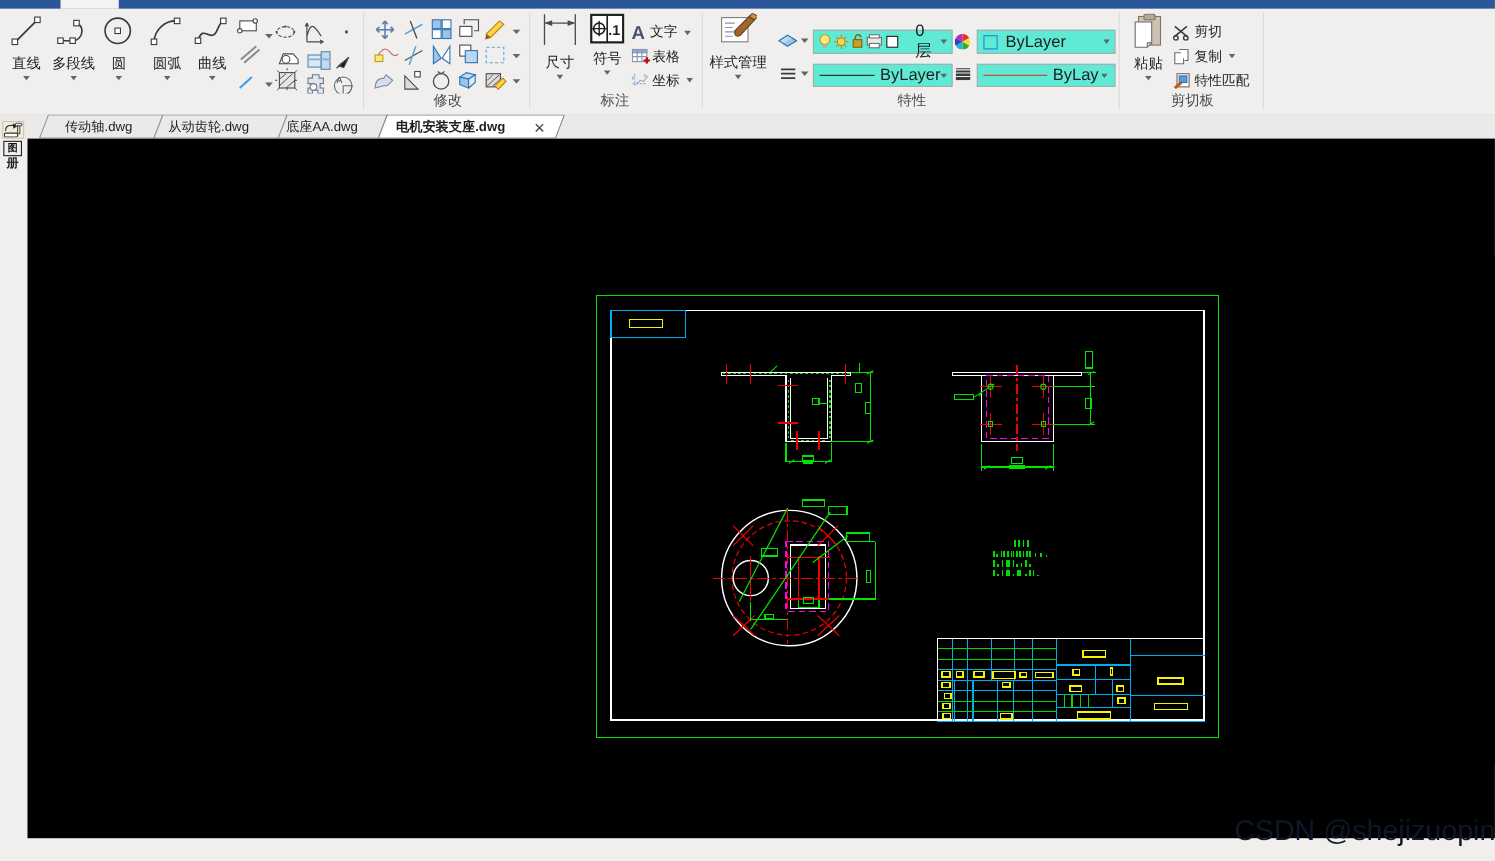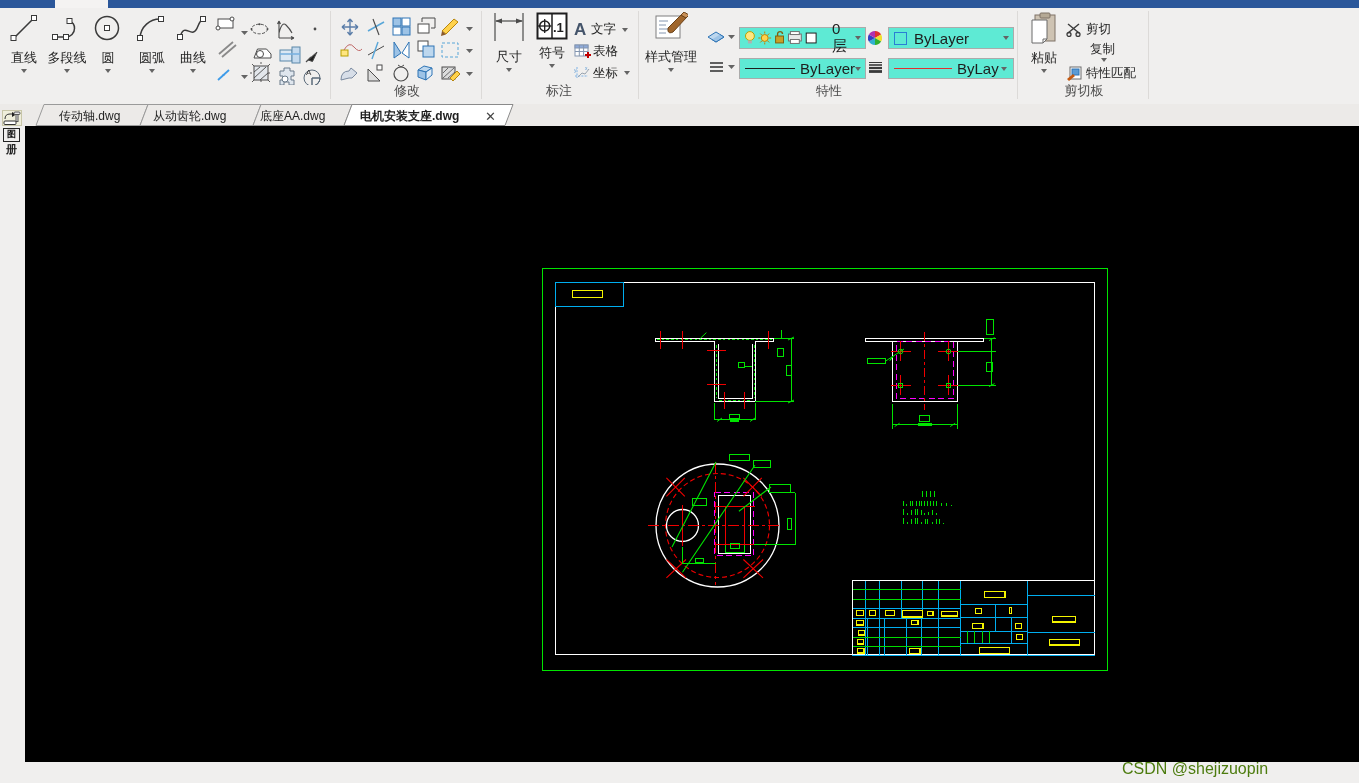--- a/index.html
+++ b/index.html
@@ -12,21 +12,21 @@
 .plabel{position:absolute;top:74px;font-size:13px;color:#4b4b4b;width:120px;text-align:center;}
 .bigbtn{position:absolute;top:4px;text-align:center;color:#1e1e1e;font-size:13px;}
 .bigbtn .lbl{margin-top:1px;white-space:nowrap;}
 .dar{width:0;height:0;border-left:3.5px solid transparent;border-right:3.5px solid transparent;border-top:4px solid #646464;margin:2px auto 0;}
 .combo{position:absolute;background:#5eead4;border:1px solid #ababab;display:flex;align-items:center;font-size:15px;color:#1e1e1e;}
 .combo .ca{margin-left:auto;margin-right:4px;width:0;height:0;border-left:3.5px solid transparent;border-right:3.5px solid transparent;border-top:4px solid #646464;}
 #tabbar{left:0;top:104px;width:1359px;height:22px;background:#eceae8;}
 #leftstrip{left:0;top:126px;width:25px;height:636px;background:#f0efee;}
 #canvas{left:25px;top:126px;width:1334px;height:636px;background:#000;}
 #botbar{left:0;top:762px;width:1359px;height:21px;background:#f0efee;}
-#watermark{left:1122px;top:760px;font-size:16px;color:#4d7c0f;white-space:nowrap;z-index:50;}
+#watermark{left:1122px;top:740px;font-size:26px;color:#0f172a;white-space:nowrap;z-index:50;}
 .icn{position:absolute;}
 </style>
 </head>
 <body>
 <div id="page">
 <div id="topbar" class="abs"></div>
 <div id="topnotch" class="abs"></div>
 <div id="ribbon" class="abs">
 
 <div class="bigbtn" style="left:3px;width:42px;">
@@ -349,21 +349,21 @@
           <svg width="17" height="15" viewBox="0 0 17 15">
             <g stroke="#3a3a3a" stroke-width="1.4" fill="none">
               <path d="M2 2 l11 9"></path>
               <path d="M13 2 L2 11"></path>
             </g>
             <circle cx="3" cy="12.5" r="2" fill="none" stroke="#3a3a3a" stroke-width="1.3"></circle>
             <circle cx="12" cy="12.5" r="2" fill="none" stroke="#3a3a3a" stroke-width="1.3"></circle>
           </svg>
           <span style="margin-left:3px;">剪切</span>
         </div>
-<div style="height:22px;display:flex;align-items:center;flex-direction:column;">
+<div style="height:22px;display:flex;align-items:center;">
           <svg width="17" height="15" viewBox="0 0 17 15">
             <path d="M2 4 h8 v10 h-8 z" fill="#fff" stroke="#6b6b6b"></path>
             <path d="M6 1 h8 v10 h-3" fill="#fff" stroke="#6b6b6b"></path>
           </svg>
           <span style="margin-left:3px;">复制</span>
           <span style="margin-left:6px;width:0;height:0;border-left:3.5px solid transparent;border-right:3.5px solid transparent;border-top:4px solid #646464;"></span>
         </div>
 <div style="height:22px;display:flex;align-items:center;">
           <svg width="17" height="15" viewBox="0 0 17 15">
             <rect x="4" y="1" width="11" height="12" fill="#fff" stroke="#6b6b6b"></rect>

